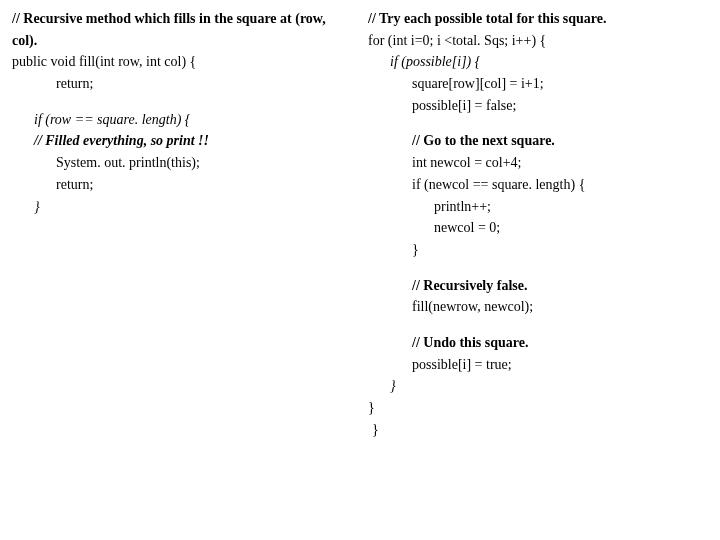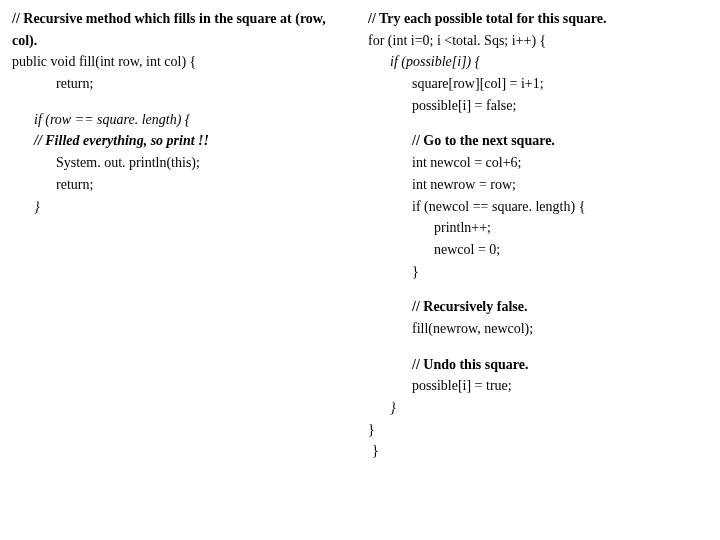--- a/index.html
+++ b/index.html
@@ -44,22 +44,21 @@
   </div>
 
   <div class="col-right">
     <div class="bold">// Try each possible total for this square.</div>
     <div>for (int i=0; i &lt;total. Sqs; i++) {</div>
     <div class="i1">if (possible[i]) {</div>
     <div class="i2">square[row][col] = i+1;</div>
     <div class="i2">possible[i] = false;</div>
     <div class="gap"></div>
     <div class="i2 bold">// Go to the next square.</div>
-    <div class="i2">int newcol = col+6;</div>
-    <div class="i2">int newrow = row;</div>
+    <div class="i2">int newcol = col+4;</div>
     <div class="i2">if (newcol == square. length) {</div>
     <div class="i3">println++;</div>
     <div class="i3">newcol = 0;</div>
     <div class="i2">}</div>
     <div class="gap"></div>
     <div class="i2 bold">// Recursively false.</div>
     <div class="i2">fill(newrow, newcol);</div>
     <div class="gap"></div>
     <div class="i2 bold">// Undo this square.</div>
     <div class="i2">possible[i] = true;</div>

